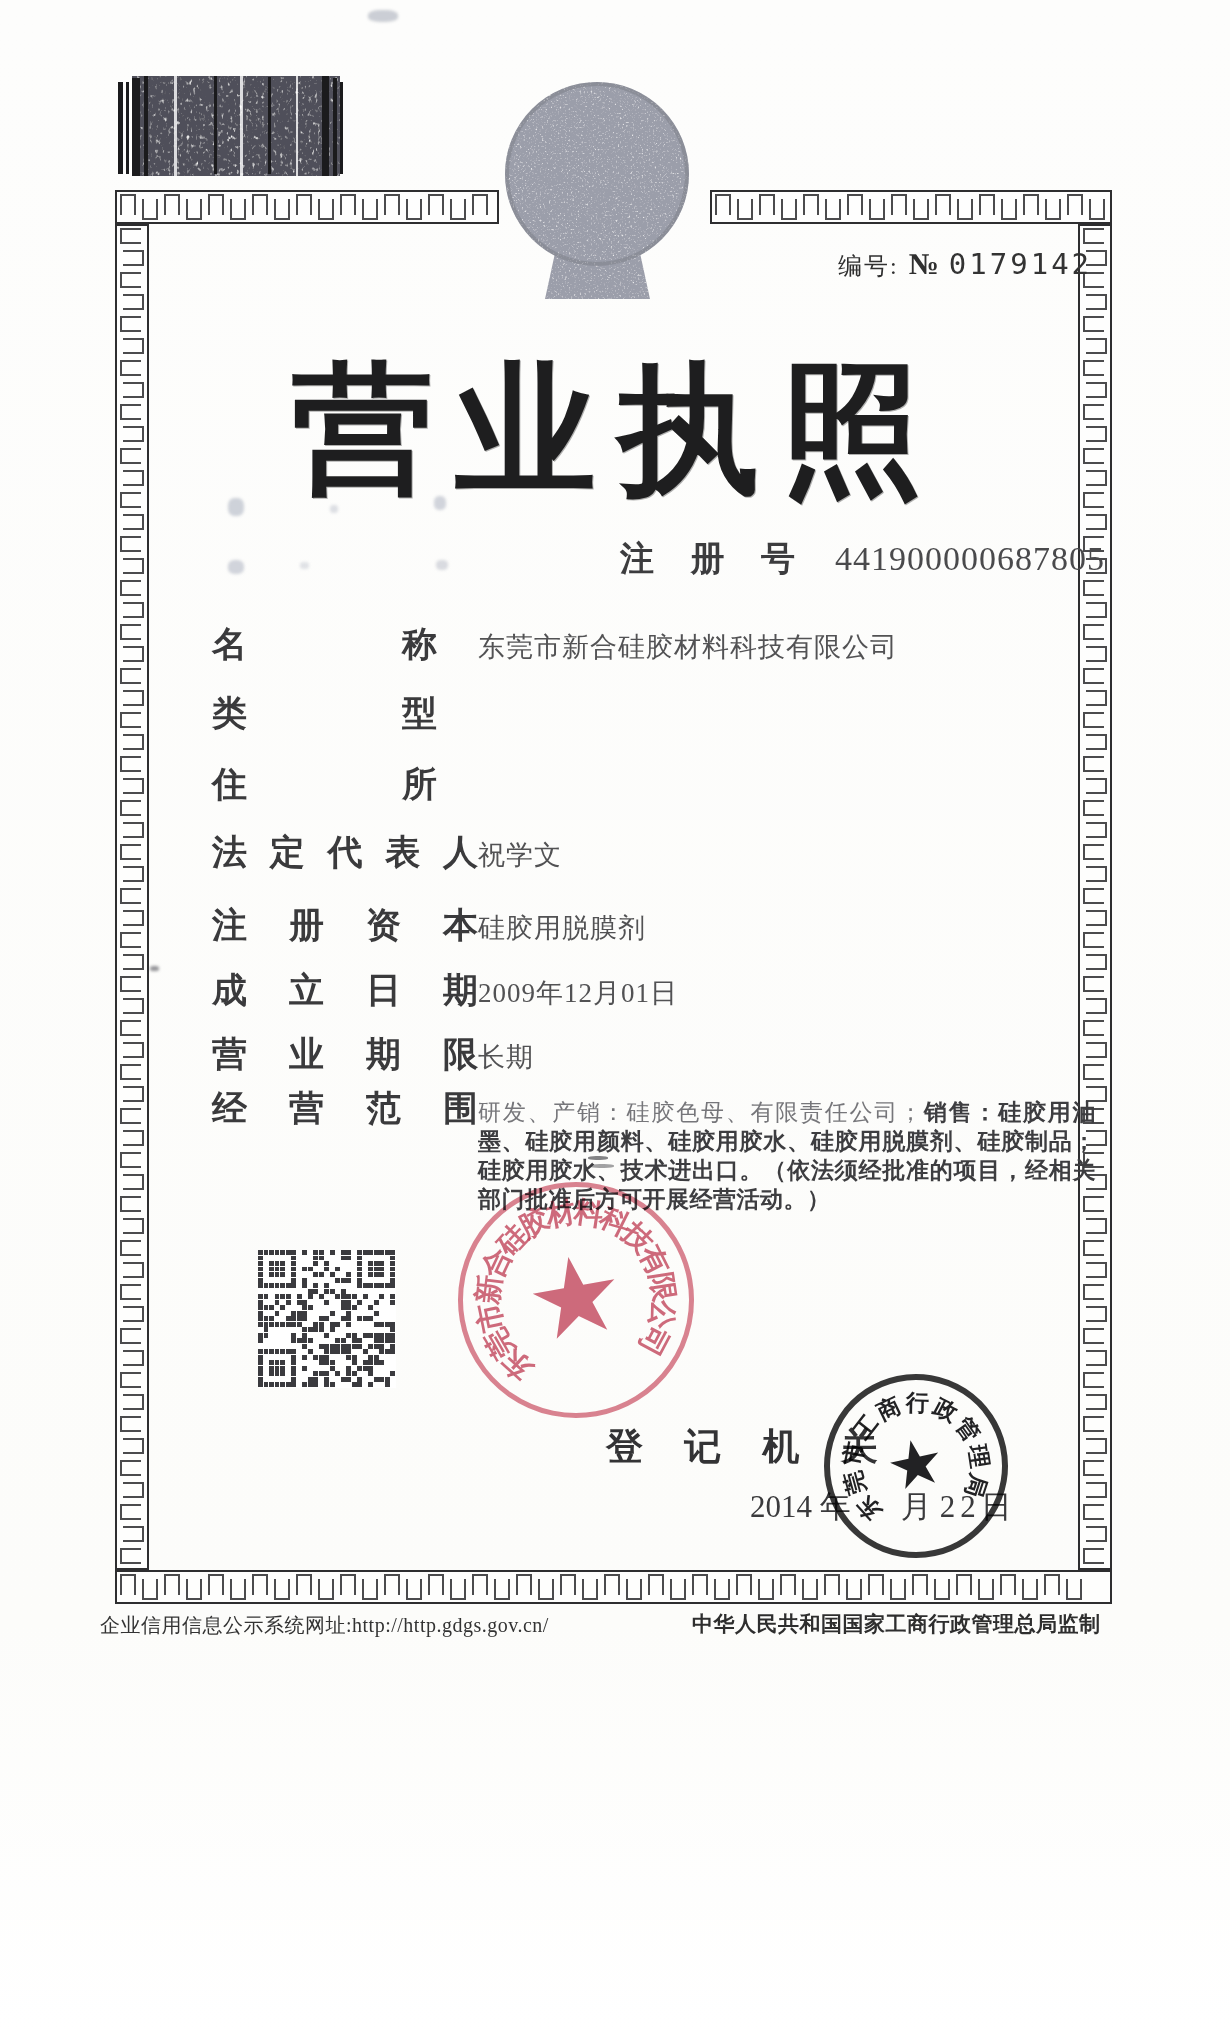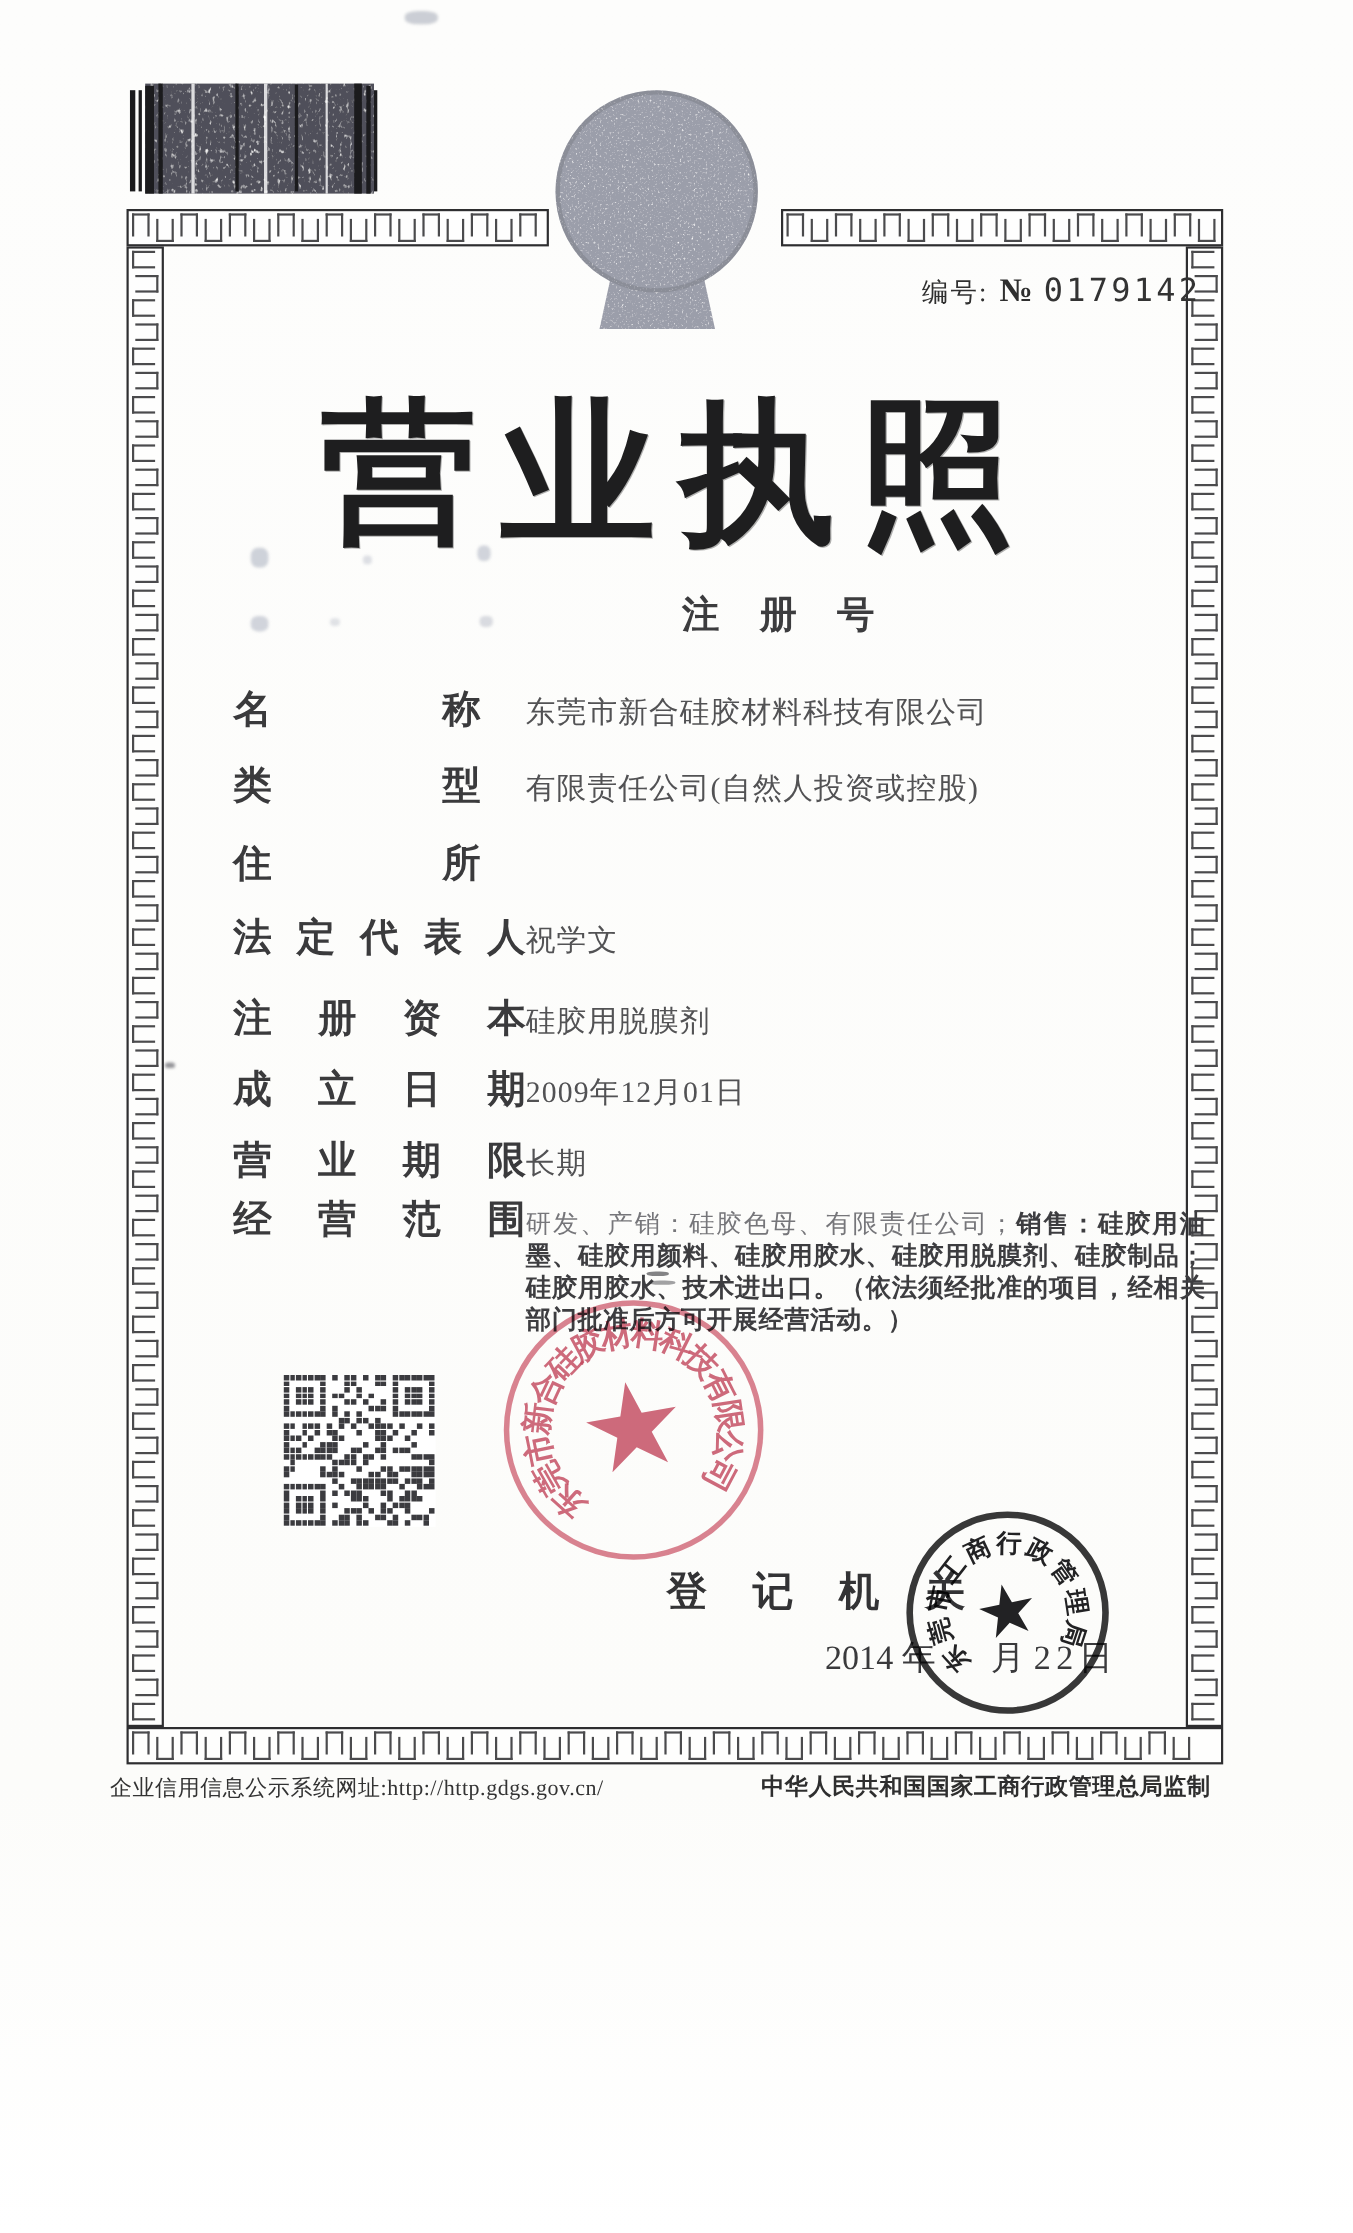--- a/index.html
+++ b/index.html
@@ -347,36 +347,36 @@
   <div class="serial">
     <span class="lab">编号:</span>
     <span class="nomark">№</span>
     <span class="num">0179142</span>
   </div>
 
   <div class="big-title">营业执照</div>
 
   <div class="regline">
     <span class="lab">注 册 号</span>
+    <span class="num">441900000687805</span>
   </div>
 
   <div id="fields">
       <div class="frow" style="top: 621px;">
         <div class="flabel two">
           <span>名</span>
           <span>称</span>
         </div>
         <div class="fvalue">东莞市新合硅胶材料科技有限公司</div>
       </div>
       <div class="frow" style="top: 690px;">
         <div class="flabel two">
           <span>类</span>
           <span>型</span>
         </div>
-        <div class="fvalue">有限责任公司(自然人投资或控股)</div>
       </div>
       <div class="frow" style="top: 761px;">
         <div class="flabel two">
           <span>住</span>
           <span>所</span>
         </div>
       </div>
       <div class="frow" style="top: 829px;">
         <div class="flabel">
           <span>法</span>

